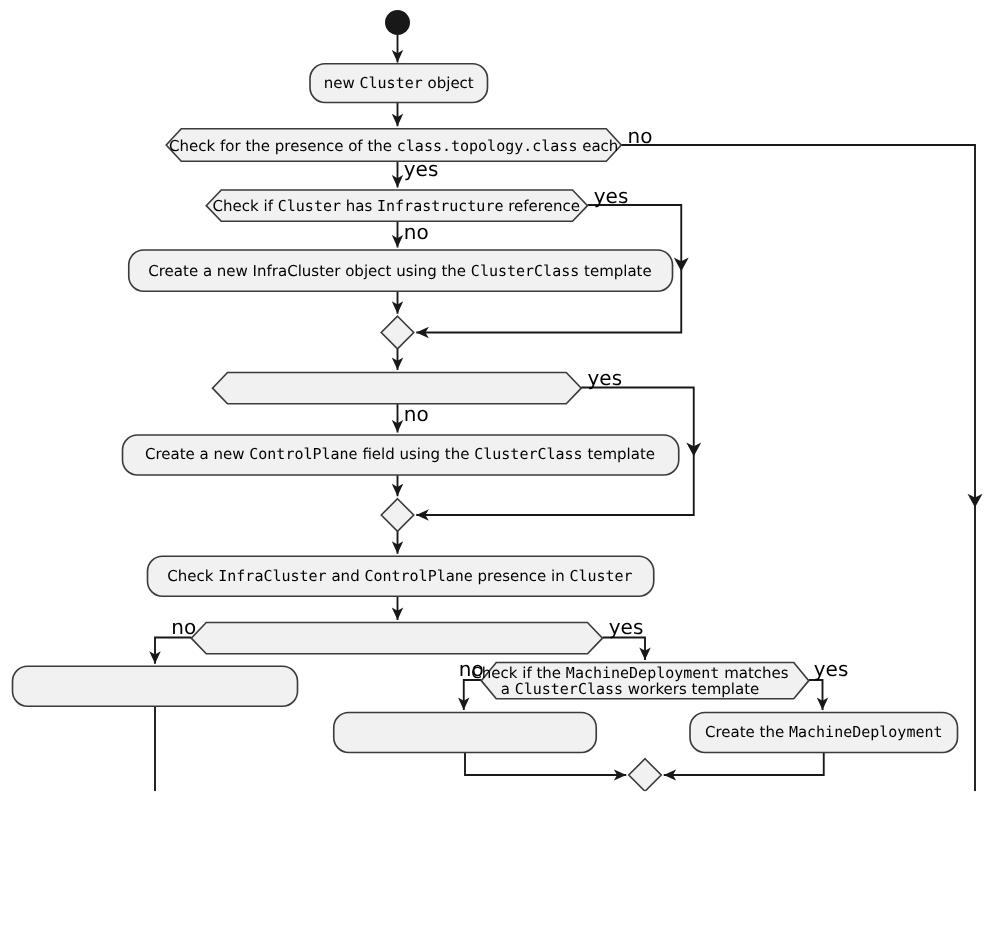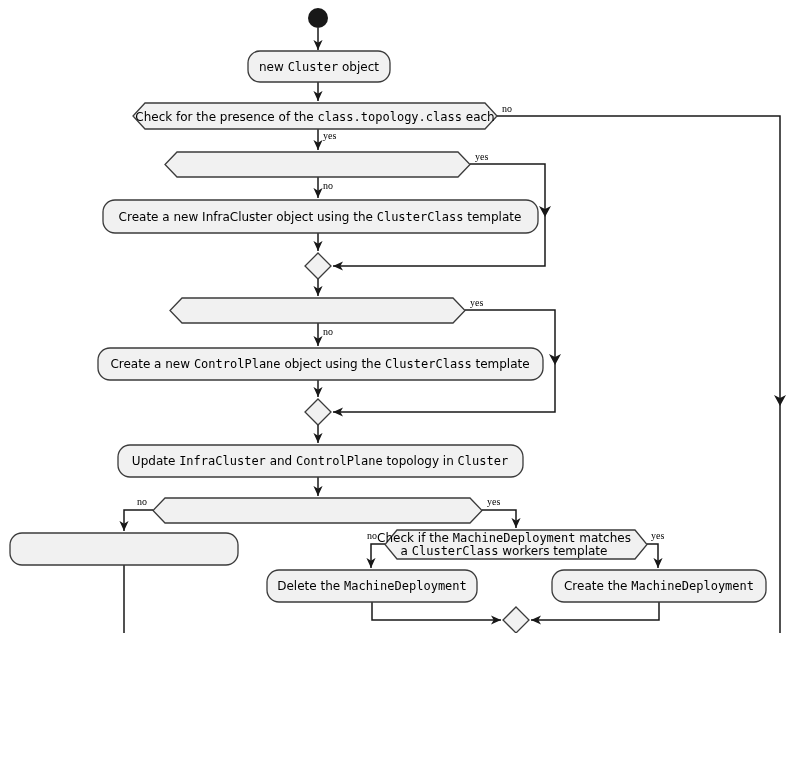--- a/index.html
+++ b/index.html
@@ -11,22 +11,22 @@
           font-family:"DejaVu Sans", sans-serif;overflow:hidden;}
   #diagram-svg{position:absolute;left:0;top:0;}
   .shape{fill:var(--node-fill);stroke:var(--node-border);stroke-width:1.3;}
   .edge{fill:none;stroke:var(--edge);stroke-width:1.5;}
   .arrowhead{fill:var(--edge);stroke:none;}
   .start-dot{fill:var(--edge);stroke:none;}
   .end-outer{fill:var(--bg);stroke:var(--edge);stroke-width:1.7;}
   .end-inner{fill:var(--edge);stroke:none;}
   .nlabel{position:absolute;transform:translate(-50%,-50%);white-space:nowrap;
           font-size:12px;line-height:13px;color:var(--text);text-align:center;}
-  .elabel{position:absolute;white-space:nowrap;font-size:10px;line-height:12px;
-          color:var(--text);font-family:Liberation Serif, serif;}
+  .elabel{position:absolute;white-space:nowrap;font-size:16px;line-height:12px;
+          color:var(--text);}
   .mono{font-family:"DejaVu Sans Mono", monospace;}
 </style>
 </head>
 <body>
 
 <div id="canvas">
   <svg id="diagram-svg" width="804" height="758" viewBox="0 0 804 758">
     <defs>
       <marker id="arrow" viewBox="0 0 12 12" refX="11" refY="6" markerWidth="11" markerHeight="11" markerUnits="userSpaceOnUse" orient="auto">
         <path d="M0,1 L11,6 L0,11 L3,6 Z" fill="#181818"></path>
@@ -81,28 +81,28 @@
     <polygon class="shape" points="516,607 529,620 516,633 503,620"></polygon>
     <polygon class="shape" points="318,638 331,651 318,664 305,651"></polygon>
     <polygon class="shape" points="318,679 331,692 318,705 305,692"></polygon>
 
     <circle class="end-outer" cx="318" cy="738" r="10"></circle>
     <circle class="end-inner" cx="318" cy="738" r="5.5"></circle>
   </svg>
 
   <div class="nlabel" style="left:319px;top:67px"><span>new </span><span class="mono">Cluster</span><span> object</span></div>
   <div class="nlabel" style="left:315px;top:117px"><span>Check for the presence of the </span><span class="mono">class.topology.class</span><span> each</span></div>
+  <div class="nlabel" style="left:317px;top:165px"><span>Check if </span><span class="mono">Cluster</span><span> has </span><span class="mono">Infrastructure</span><span> reference</span></div>
   <div class="nlabel" style="left:320px;top:217px"><span>Create a new InfraCluster object using the </span><span class="mono">ClusterClass</span><span> template</span></div>
-  <div class="nlabel" style="left:320px;top:364px"><span>Create a new </span><span class="mono">ControlPlane</span><span> object using the </span><span class="mono">ClusterClass</span><span> template</span></div>
-  <div class="nlabel" style="left:320px;top:461px"><span>Update </span><span class="mono">InfraCluster</span><span> and </span><span class="mono">ControlPlane</span><span> topology in </span><span class="mono">Cluster</span></div>
+  <div class="nlabel" style="left:320px;top:364px"><span>Create a new </span><span class="mono">ControlPlane</span><span> field using the </span><span class="mono">ClusterClass</span><span> template</span></div>
+  <div class="nlabel" style="left:320px;top:461px"><span>Check </span><span class="mono">InfraCluster</span><span> and </span><span class="mono">ControlPlane</span><span> presence in </span><span class="mono">Cluster</span></div>
   <div class="nlabel" style="left:504px;top:545px">
       <div><span>Check if the </span><span class="mono">MachineDeployment</span><span> matches</span></div>
       <div><span>a </span><span class="mono">ClusterClass</span><span> workers template</span></div>
     </div>
-  <div class="nlabel" style="left:372px;top:586px"><span>Delete the </span><span class="mono">MachineDeployment</span></div>
   <div class="nlabel" style="left:659px;top:586px"><span>Create the </span><span class="mono">MachineDeployment</span></div>
 
   <div class="elabel" style="left:502px;top:103px">no</div>
   <div class="elabel" style="left:323px;top:130px">yes</div>
   <div class="elabel" style="left:475px;top:151px">yes</div>
   <div class="elabel" style="left:323px;top:180px">no</div>
   <div class="elabel" style="left:470px;top:297px">yes</div>
   <div class="elabel" style="left:323px;top:326px">no</div>
   <div class="elabel" style="left:137px;top:496px">no</div>
   <div class="elabel" style="left:487px;top:496px">yes</div>

